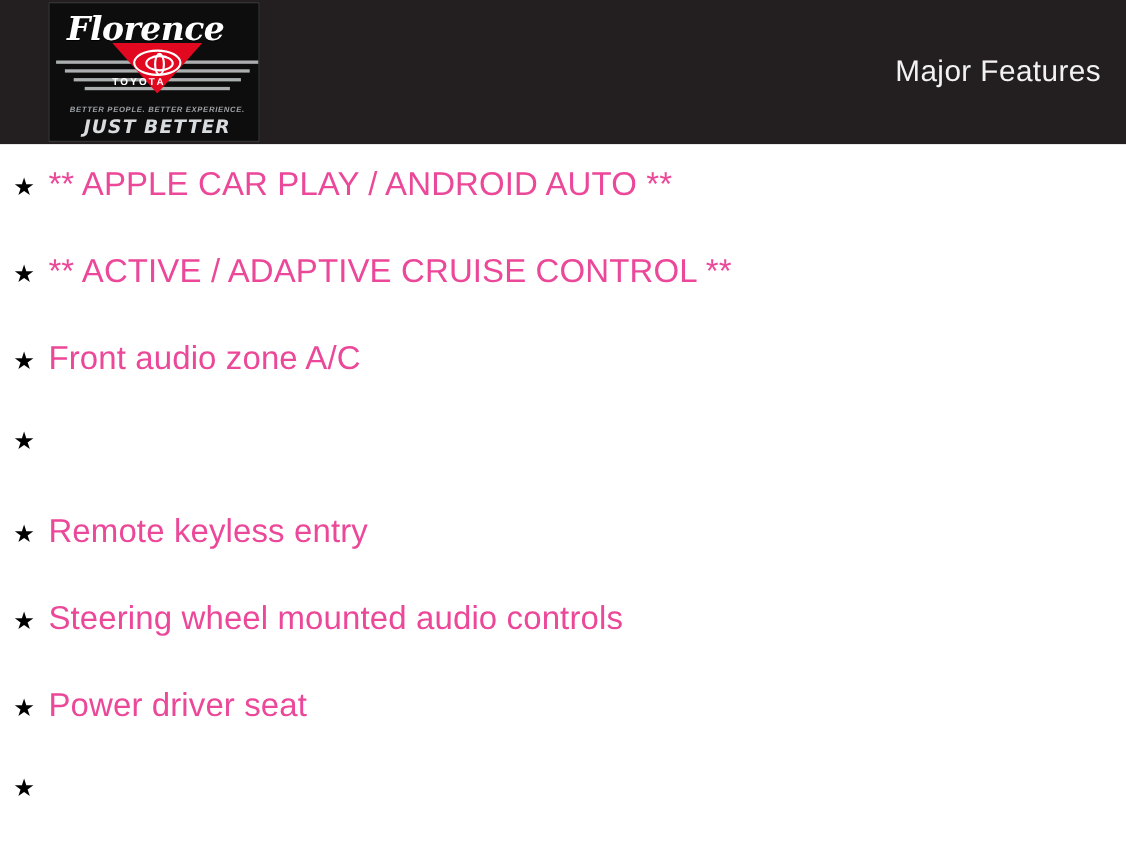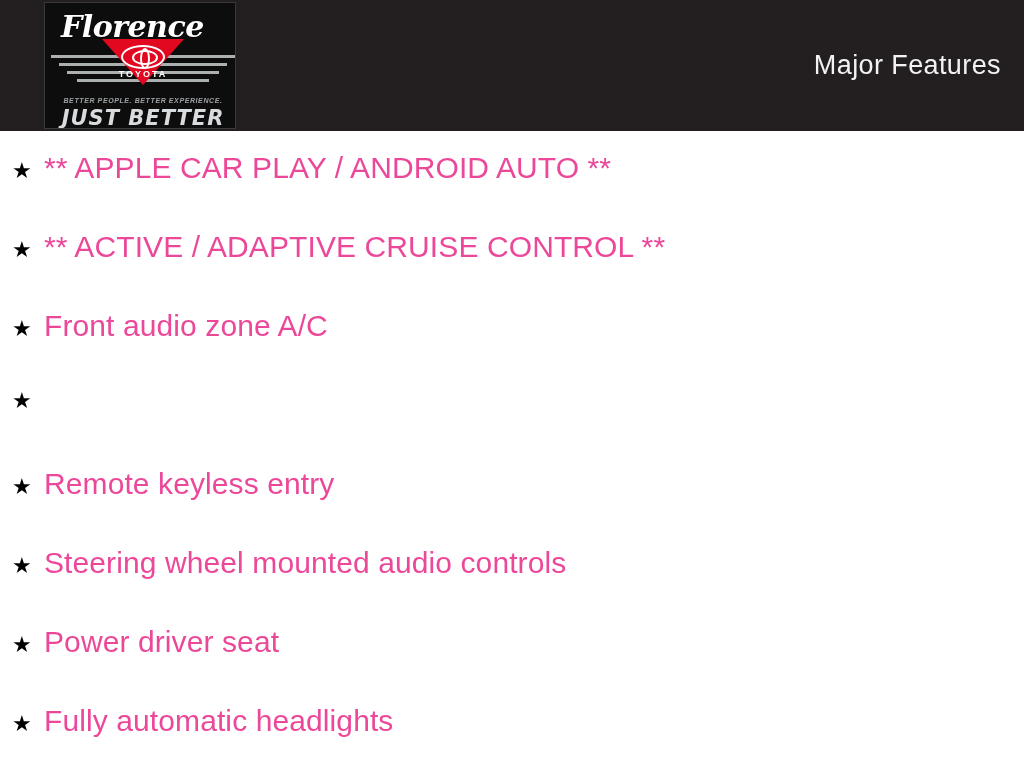--- a/index.html
+++ b/index.html
@@ -119,21 +119,20 @@
     left: 17px; top: 1px;
     width: 6px; height: 17px;
     border: 2px solid #ffffff;
     border-radius: 50%;
   }
   .logo-toyota {
     position: absolute;
     top: 66px;
     left: 57px;
     width: 82px;
-    text-align: center;
     color: #ffffff;
     font-size: 9px;
     letter-spacing: 2px;
     font-weight: 700;
     z-index: 5;
   }
 
   .logo-tagline {
     position: absolute;
     top: 94px;
@@ -146,21 +145,21 @@
     font-weight: 700;
     font-style: italic;
   }
   .logo-just-better {
     position: absolute;
     top: 103px;
     left: 0;
     width: 196px;
     text-align: center;
     color: #d9dcde;
-    font-size: 21px;
+    font-size: 17px;
     font-weight: 700;
     font-style: italic;
     letter-spacing: 1px;
     font-family: "DejaVu Sans", sans-serif;
   }
 
   
   .features {
     padding: 22px 0 0 0;
     margin: 0;
@@ -237,17 +236,16 @@
     <li class="feature-item">
       <span class="bullet-star">★</span>
       <span class="feature-text">Steering wheel mounted audio controls</span>
     </li>
     <li class="feature-item">
       <span class="bullet-star">★</span>
       <span class="feature-text">Power driver seat</span>
     </li>
     <li class="feature-item">
       <span class="bullet-star">★</span>
-      <span class="feature-text">Fully automatic headlights</span>
     </li>
   </ul>
 
 </div>
 
 </body></html>

